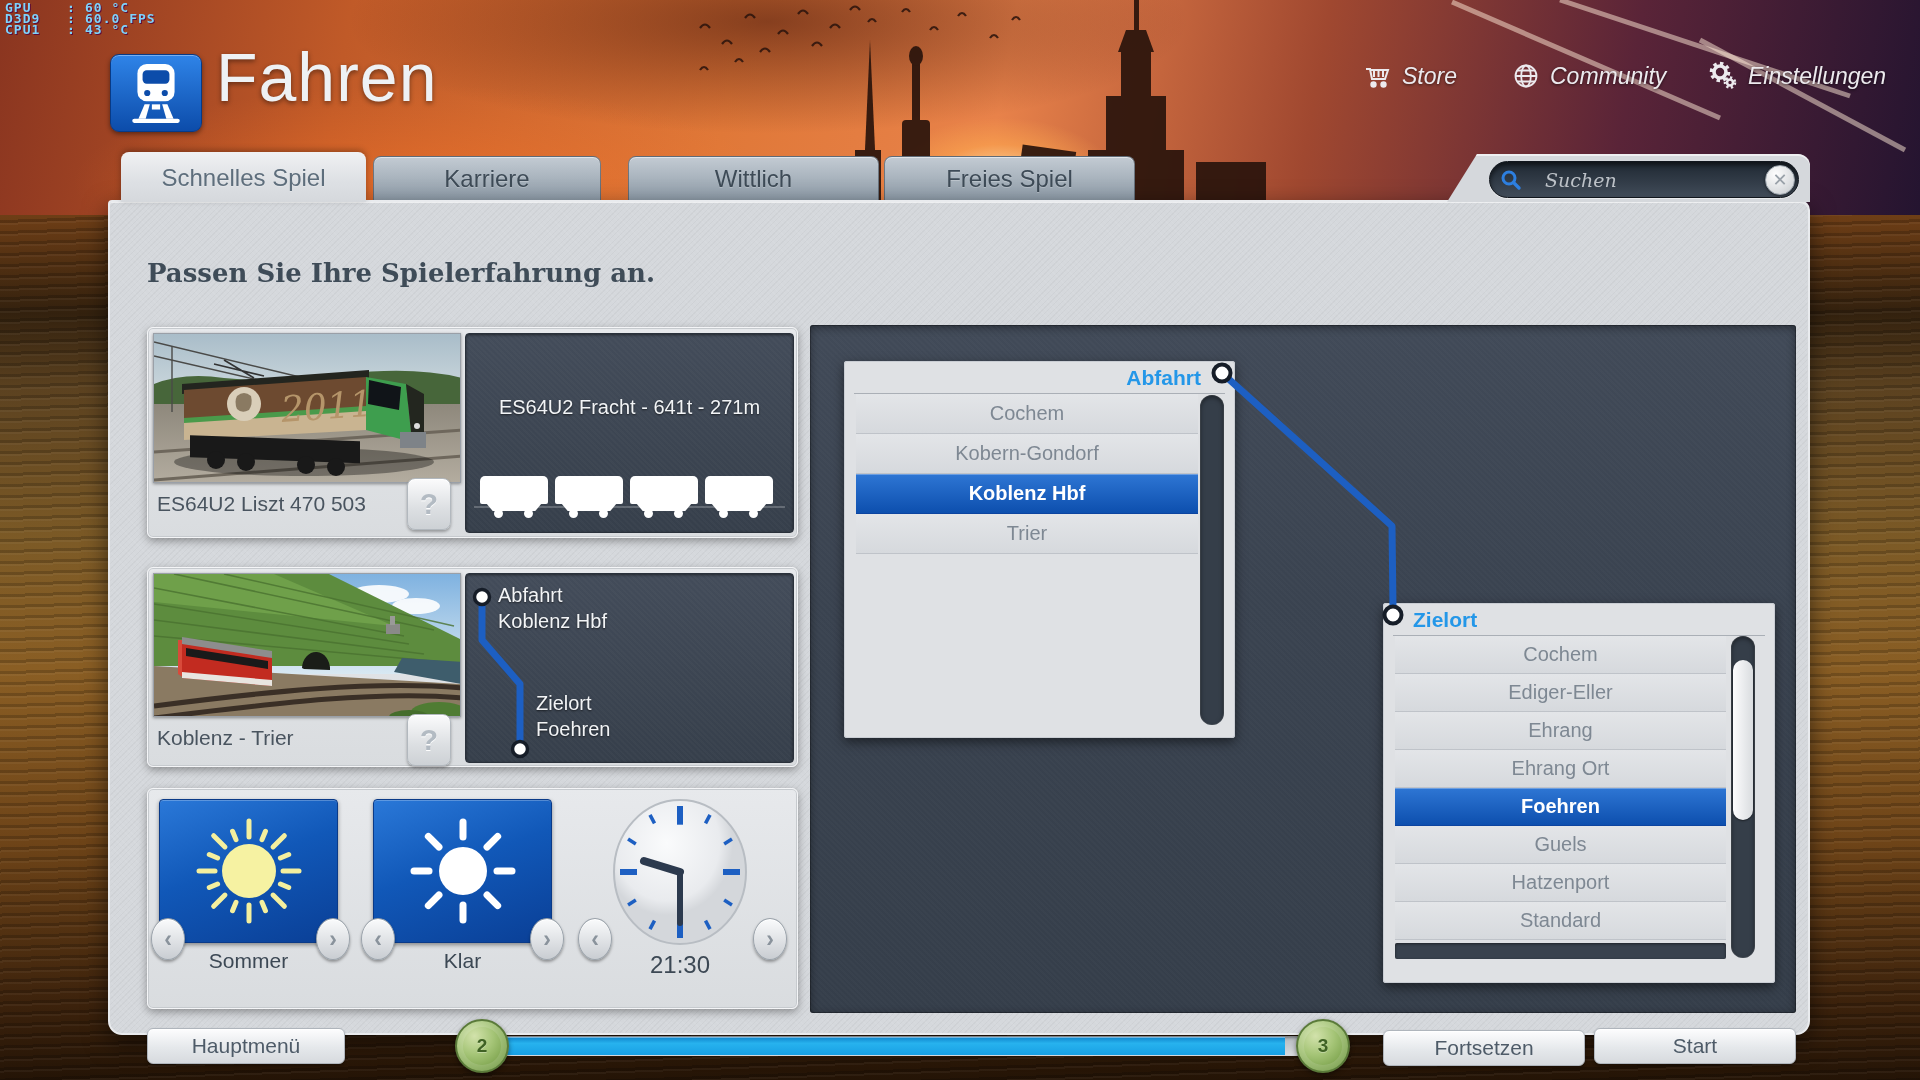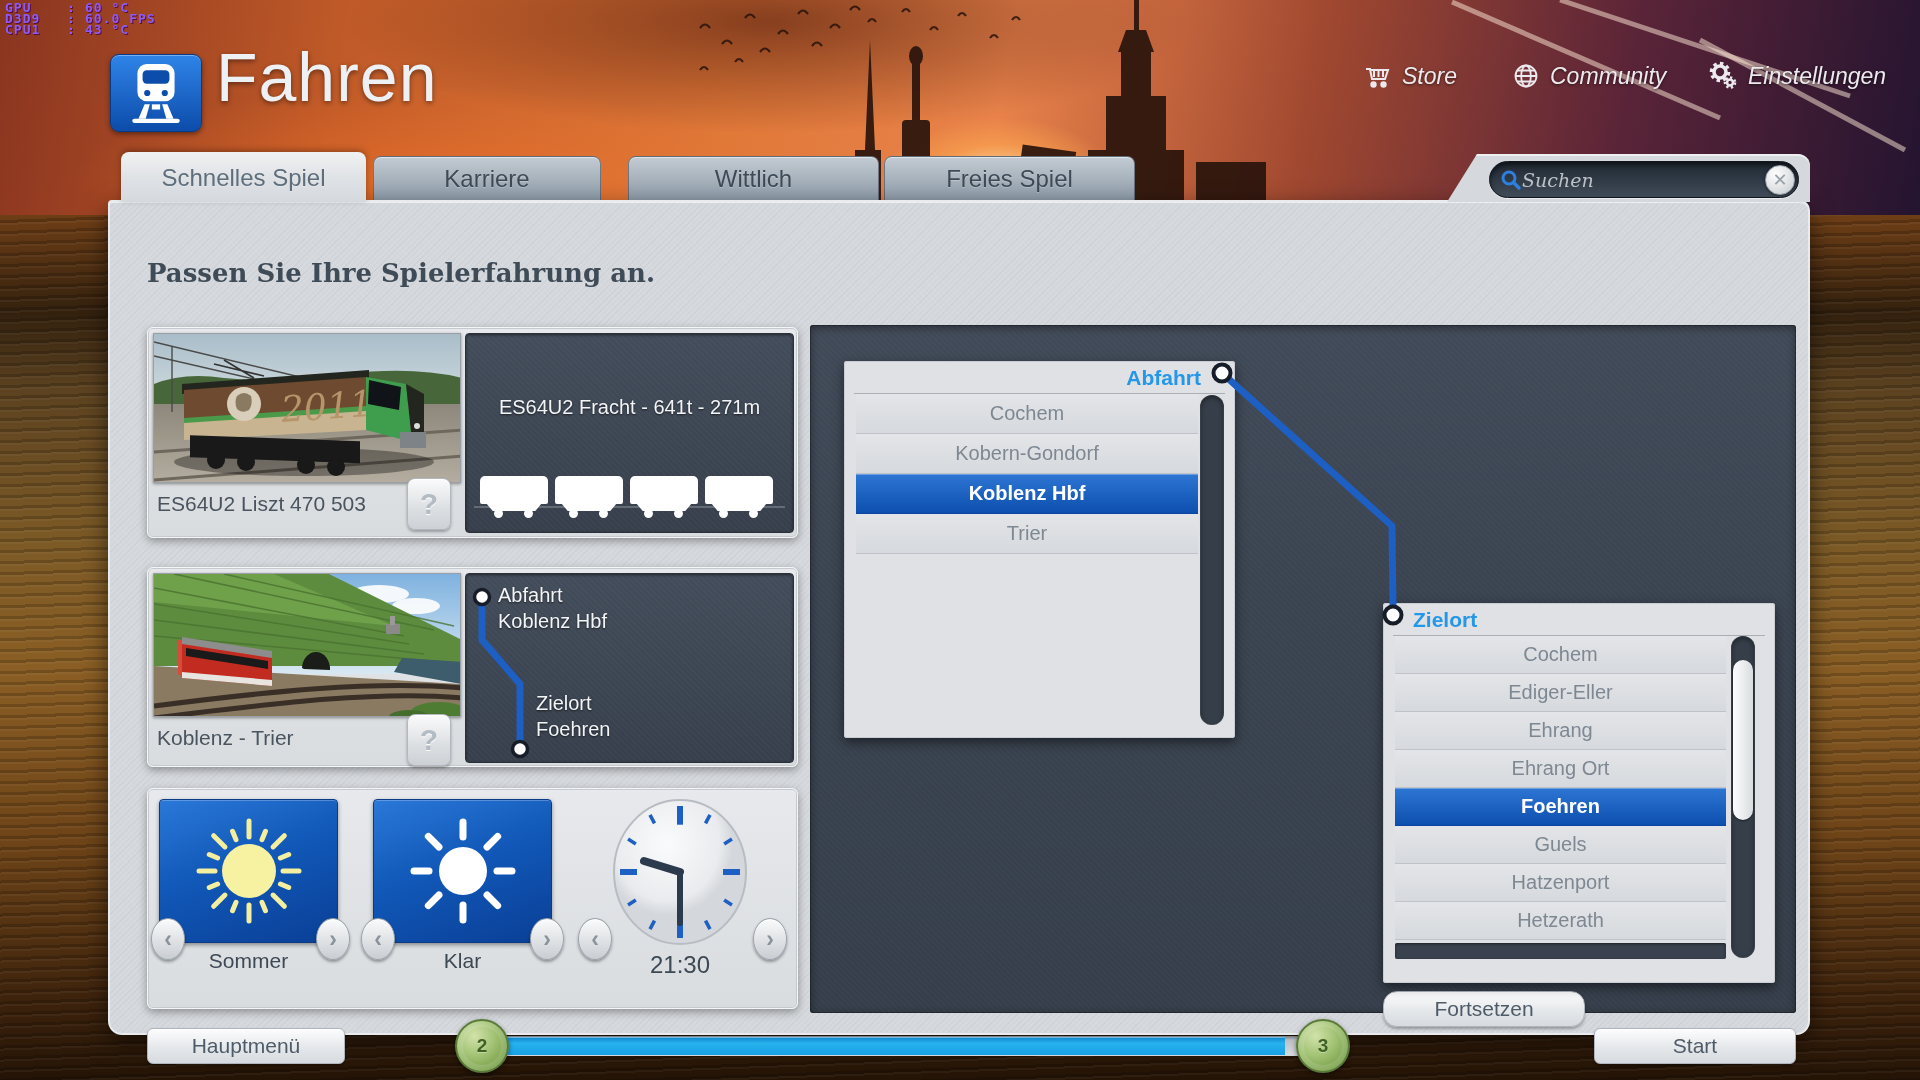--- a/index.html
+++ b/index.html
@@ -17,21 +17,21 @@
   .bg-sky { position:absolute; left:0; top:0; width:1920px; height:215px; background:
       radial-gradient(ellipse 160px 90px at 1000px 185px, rgba(255,240,190,.95), rgba(255,170,80,.55) 45%, transparent 75%),
       radial-gradient(ellipse 500px 140px at 22% 85%, rgba(255,120,40,.45), transparent 70%),
       radial-gradient(ellipse 600px 160px at 40% 10%, rgba(60,15,8,.55), transparent 70%),
       linear-gradient(100deg,#8a3520 0%,#c05a28 18%,#e07838 38%,#e8824a 52%,#a04830 68%,#5a2438 84%,#241430 100%); }
   .bg-skyline { position:absolute; left:0; top:0; width:1920px; height:215px; }
 
   
   .fps { position:absolute; left:5px; top:2px; z-index:40;
          font-family:"DejaVu Sans Mono",monospace; font-weight:bold; font-size:13px; line-height:11px;
-         color:#8b5cf6; text-shadow:1px 1px 0 rgba(80,0,60,.8); letter-spacing:1px; }
+         color:#7dd3fc; text-shadow:1px 1px 0 rgba(80,0,60,.8); letter-spacing:1px; }
   .fps-row { display:flex; }
   .fps-label { width:62px; }
   .fps-colon { width:18px; }
 
   
   .logo { position:absolute; left:110px; top:54px; width:92px; height:78px; border-radius:9px;
           background:linear-gradient(180deg,#2f84e8,#0c4caa); border:1px solid #083a86;
           box-shadow:inset 0 1px 0 rgba(255,255,255,.35), 0 2px 5px rgba(0,0,0,.45);
           display:flex; align-items:center; justify-content:center; z-index:20; }
   .app-title { position:absolute; left:216px; top:38px; font-size:68px; color:#eef1f4; z-index:20;
@@ -60,21 +60,21 @@
   .tab2 { left:265px; width:228px; }
   .tab3 { left:520px; width:251px; }
   .tab4 { left:776px; width:251px; }
   .search-shelf { position:absolute; right:0; top:0; width:363px; height:48px; background:#d5d8dc;
          clip-path:polygon(30px 0, 100% 0, 100% 100%, 0 100%); border-top-right-radius:12px;
          box-shadow:inset 0 2px 0 rgba(255,255,255,.6); z-index:3; }
   .search-pill { position:absolute; left:42px; top:7px; width:310px; height:37px; border-radius:19px;
          background:linear-gradient(180deg,#1f2832 0%,#333d49 60%,#414c59 100%);
          border:1px solid #11161d; box-shadow:inset 0 3px 5px rgba(0,0,0,.55), 0 1px 0 rgba(255,255,255,.5);
          display:flex; align-items:center; }
-  .search-text { flex:1; margin-left:0; font-family:"DejaVu Serif",serif; font-style:italic;
+  .search-text { flex:1; margin-left:23px; font-family:"DejaVu Serif",serif; font-style:italic;
          font-size:19px; color:#bcc1c7; }
   .search-clear { position:absolute; right:3px; top:3px; width:30px; height:30px; border-radius:50%;
          background:radial-gradient(circle at 35% 30%, #fefefe, #d7dadd 70%, #c3c7cb);
          border:1px solid #9aa2aa; box-shadow:0 1px 3px rgba(0,0,0,.5);
          color:#99a1a9; font-size:18px; font-weight:bold; text-align:center; line-height:28px; cursor:pointer; }
 
   .heading { position:absolute; left:37px; top:56px; font-family:"DejaVu Serif",serif; font-weight:bold;
              font-size:26px; color:#3f4c58; }
 
   
@@ -163,21 +163,21 @@
   .htrack { position:absolute; left:12px; width:331px; height:16px; top:340px; border-radius:2px;
          background:#39424e; box-shadow:inset 0 1px 3px rgba(0,0,0,.5); }
   .connector { position:absolute; left:0; top:0; z-index:3; pointer-events:none; }
 
   
   .btn { position:absolute; height:36px; border-radius:6px; font-size:21px; color:#4e5b68;
       background:linear-gradient(180deg,#fdfdfe 0%,#e5e8eb 55%,#d7dade 100%);
       border:1px solid #afb5bc; box-shadow:0 2px 3px rgba(0,0,0,.3), inset 0 1px 0 #fff;
       text-align:center; line-height:34px; cursor:pointer; }
   .btn-mainmenu { left:37px;  top:826px; width:198px; }
-  .btn-continue { left:1273px; top:789px; width:202px;border-radius:14px; }
+  .btn-continue { left:1273px; top:828px; width:202px; }
   .btn-start    { left:1484px; top:826px; width:202px; }
   .slider-track { position:absolute; left:394px; top:834px; width:796px; height:20px; border-radius:3px;
       background:linear-gradient(180deg,#b4b8bd,#d9dcdf); box-shadow:inset 0 2px 3px rgba(0,0,0,.35); }
   .slider-fill { position:absolute; left:0; top:1px; width:781px; height:18px;
       background:linear-gradient(180deg,#0f84cc 0%,#27b2ee 35%,#18a0e4 100%);
       box-shadow:inset 0 1px 0 rgba(255,255,255,.4); }
   .step-node { position:absolute; top:817px; width:54px; height:54px; border-radius:50%;
       background:radial-gradient(circle at 35% 30%, #d2e2ab, #a4c476 40%, #7ba24c 75%, #567f33);
       border:2px solid #5a7a3a; box-shadow:0 2px 5px rgba(0,0,0,.45), inset 0 0 0 6px rgba(255,255,255,.12);
       color:#3f6224; font-size:19px; font-weight:bold; text-align:center; line-height:50px;
@@ -531,21 +531,21 @@
           <div class="sp-title">Zielort</div>
           <div class="sp-sep"></div>
           <div class="list" id="dest-list">
               <div class="row">Cochem</div>
               <div class="row">Ediger-Eller</div>
               <div class="row">Ehrang</div>
               <div class="row">Ehrang Ort</div>
               <div class="row selected">Foehren</div>
               <div class="row">Guels</div>
               <div class="row">Hatzenport</div>
-              <div class="row">Hetzerath</div>
+              <div class="row">Standard</div>
             </div>
           <div class="vtrack">
             <div class="vthumb" style="top:24px; height:160px;"></div>
           </div>
           <div class="htrack"></div>
         </div>
         <svg class="connector" width="986" height="688" viewBox="0 0 986 688">
           <polyline points="412,48 582,201 583,282" fill="none" stroke="#1d5fc2" stroke-width="7" stroke-linejoin="round"></polyline>
           <circle cx="412" cy="48" r="8.5" fill="#fff" stroke="#161d28" stroke-width="4"></circle>
           <circle cx="583" cy="290" r="8.5" fill="#fff" stroke="#161d28" stroke-width="4"></circle>

